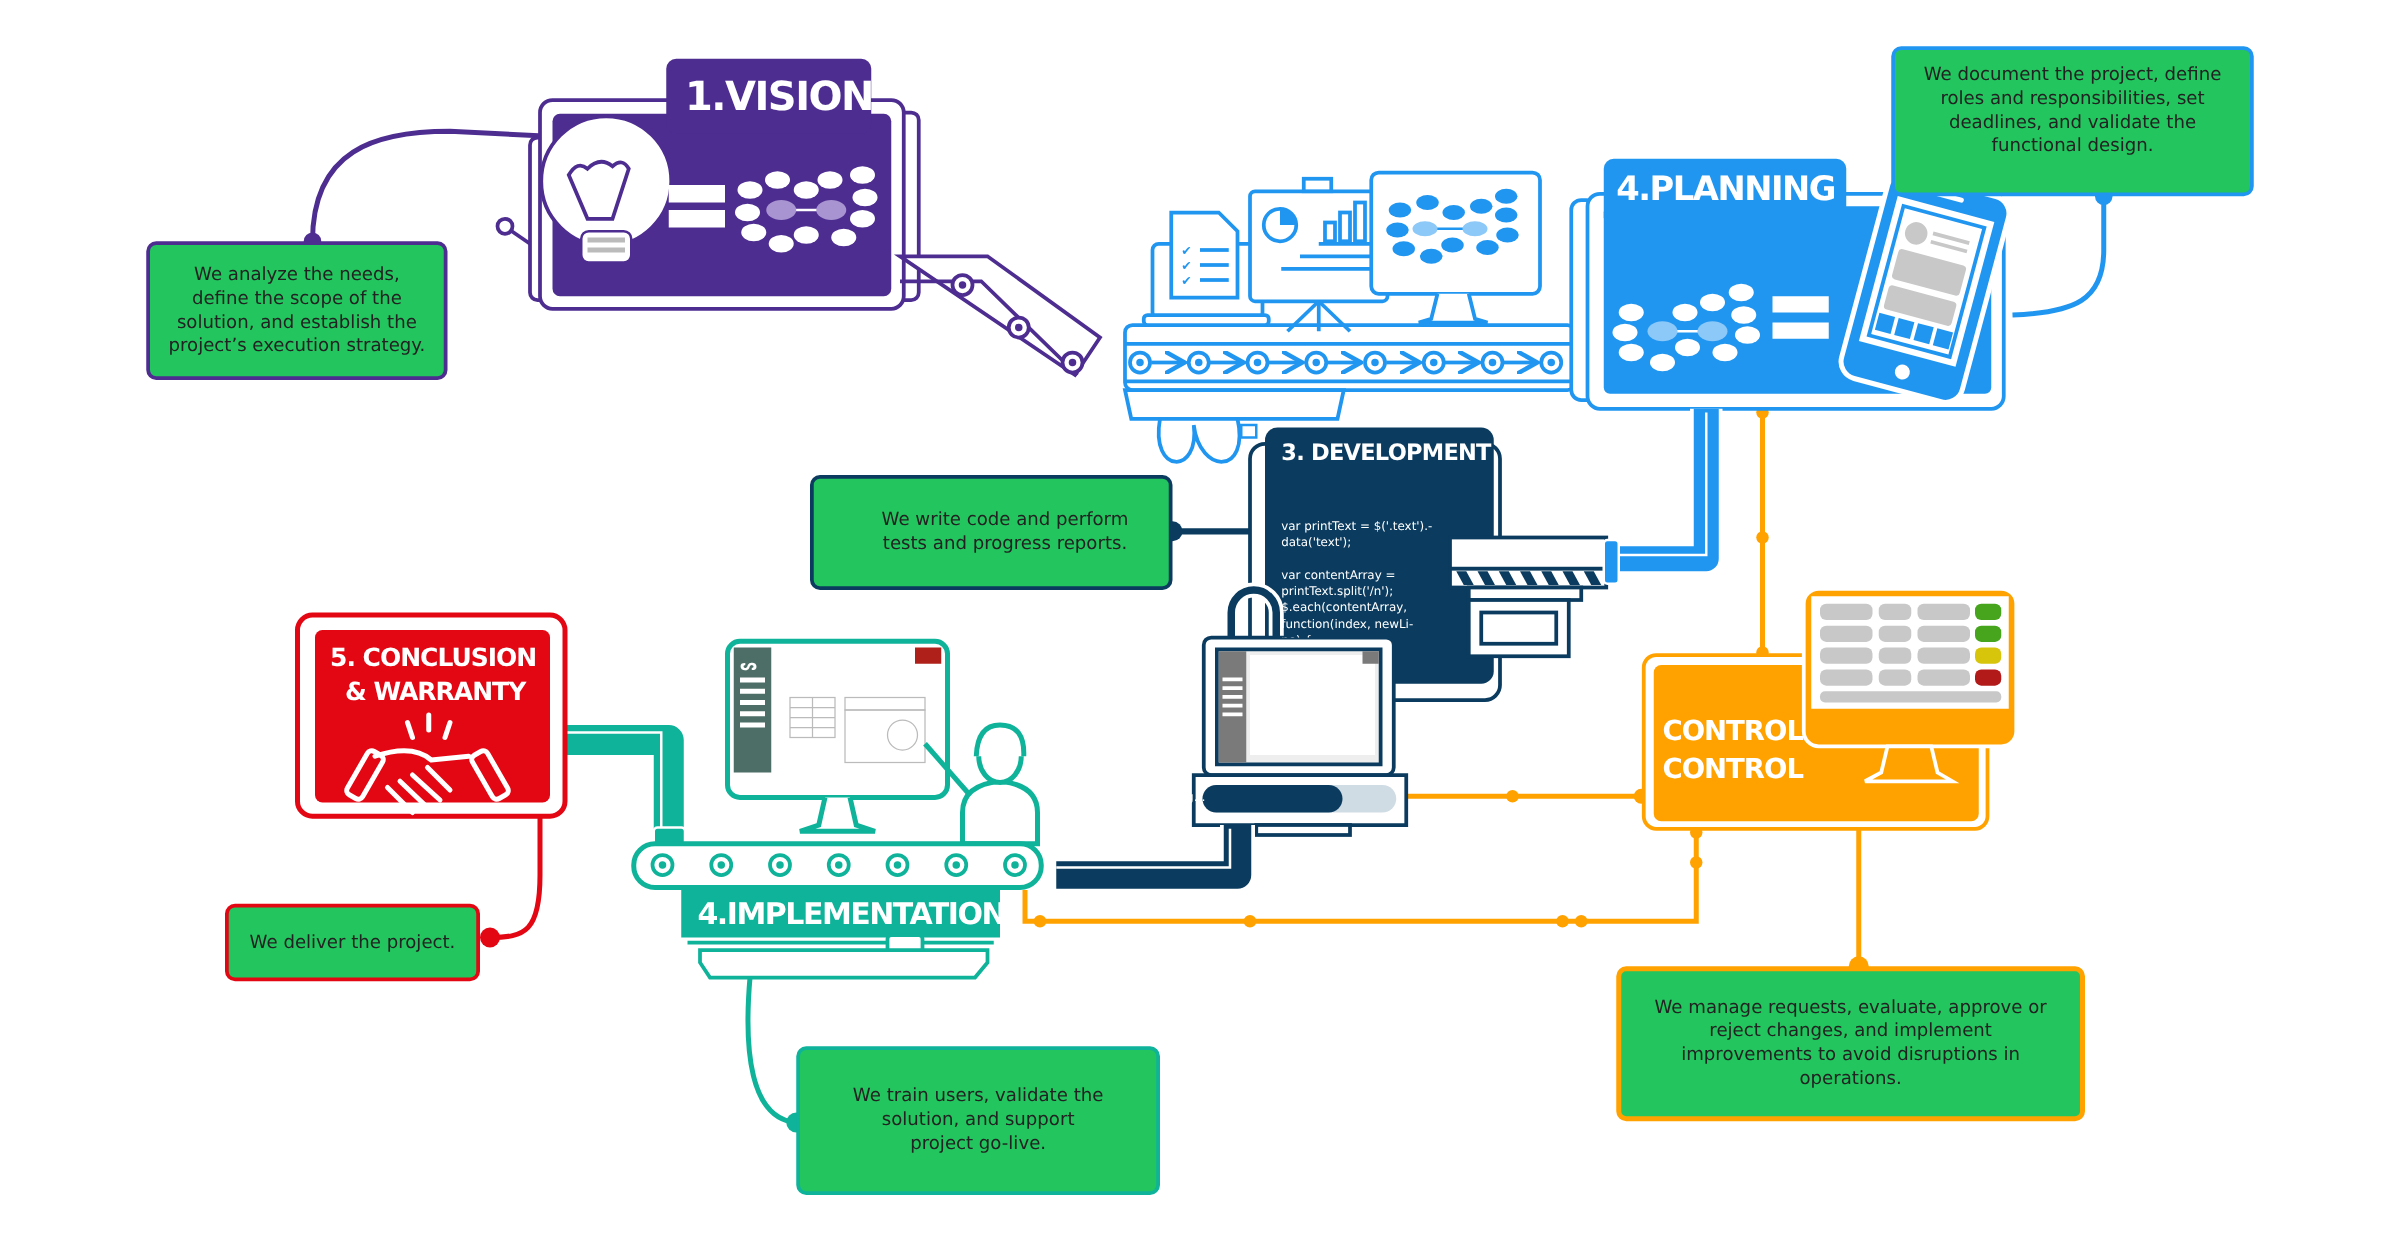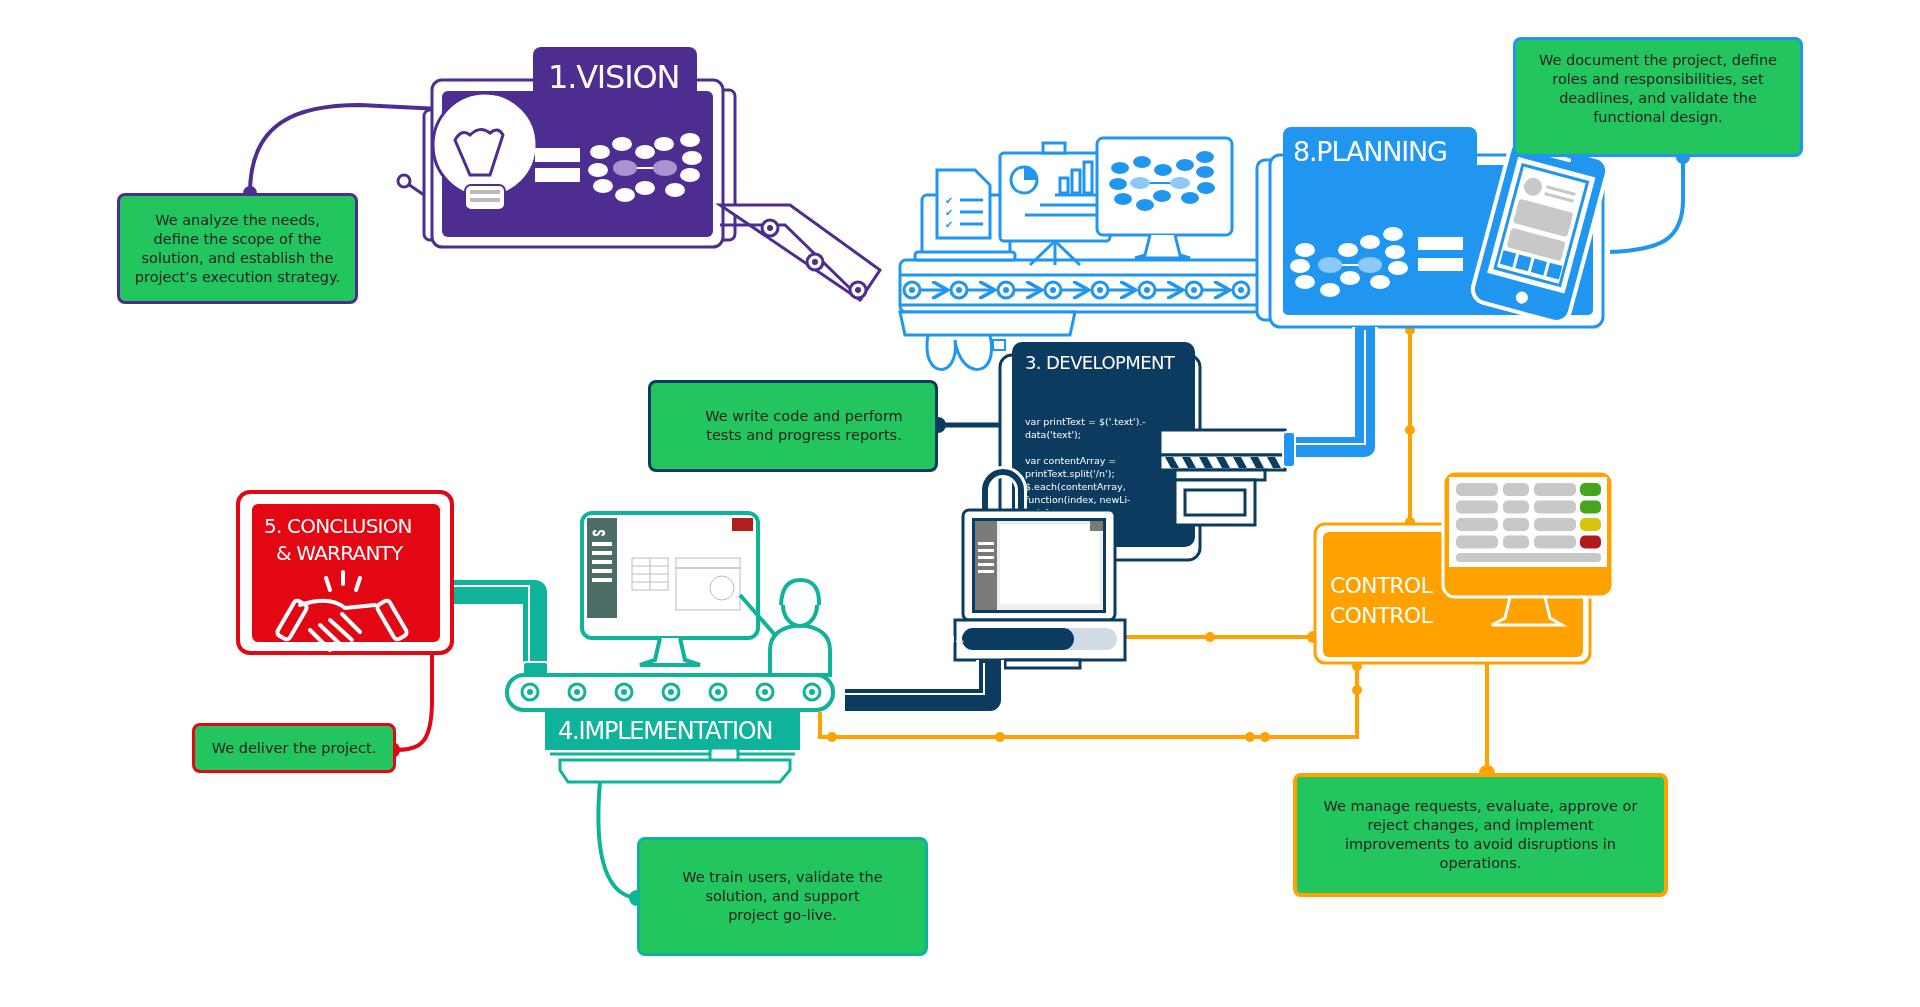--- a/index.html
+++ b/index.html
@@ -1,19 +1,19 @@
 <!DOCTYPE html>
 <html><head>
 <meta charset="utf-8">
 <style>
   html,body{margin:0;padding:0;background:#ffffff;}
   body{width:1920px;height:1007px;position:relative;overflow:hidden;font-family:"Liberation Sans",sans-serif;}
   svg#diagram{position:absolute;left:0;top:0;}
   .desc{position:absolute;box-sizing:border-box;background:#22c55e;border-radius:8px;display:flex;align-items:center;justify-content:center;text-align:center;font-family:"DejaVu Sans",sans-serif;font-size:14.5px;line-height:19px;color:#222;padding:6px 14px;}
-  .stage-title{position:absolute;color:#fff;font-family:"DejaVu Sans",sans-serif;font-weight:normal;letter-spacing:-1.2px;white-space:nowrap;}
+  .stage-title{position:absolute;color:#fff;font-family:"DejaVu Sans",sans-serif;font-weight:bold;letter-spacing:-1.2px;white-space:nowrap;}
   .code{position:absolute;color:#fff;font-family:"DejaVu Sans",sans-serif;font-size:9.5px;line-height:13px;white-space:pre;overflow:hidden;}
   .coding-label{position:absolute;color:#fff;font-family:"DejaVu Sans",sans-serif;font-size:10px;}
 </style>
 </head>
 <body>
 
 <svg id="diagram" width="1920" height="1007" viewBox="0 0 1920 1007" xmlns="http://www.w3.org/2000/svg">
   <defs>
     <marker id="arrB" viewBox="0 0 10 10" refX="8" refY="5" markerWidth="6" markerHeight="6" orient="auto">
         <path d="M0,0 L9,5 L0,10" fill="none" stroke="#2196f0" stroke-width="2"></path>
@@ -392,21 +392,21 @@
         <line x1="360" y1="578" x2="356" y2="590"></line>
       <rect x="285" y="600" width="14" height="40" rx="4" transform="rotate(30 292 620)"></rect>
       <rect x="385" y="600" width="14" height="40" rx="4" transform="rotate(-30 392 620)"></rect>
       <path d="M300,605 Q330,595 345,608 L375,605"></path>
       <path d="M310,630 L330,650 M320,625 L342,646 M330,620 L352,640 M342,614 L360,632"></path>
     </g>
   </g>
 </svg>
 
 <div class="stage-title" style="left:548px;top:58px;font-size:32px;">1.VISION</div>
-<div class="stage-title" style="left:1293px;top:136px;font-size:27px;">8.PLANNING</div>
+<div class="stage-title" style="left:1293px;top:136px;font-size:27px;">4.PLANNING</div>
 <div class="stage-title" style="left:1025px;top:352px;font-size:18px;letter-spacing:-0.6px;">3. DEVELOPMENT</div>
 <div class="stage-title" style="left:558px;top:717px;font-size:24px;">4.IMPLEMENTATION</div>
 <div class="stage-title" style="left:264px;top:514px;font-size:20px;letter-spacing:-0.8px;">5. CONCLUSION</div>
 <div class="stage-title" style="left:276px;top:541px;font-size:20px;letter-spacing:-0.8px;">&amp; WARRANTY</div>
 <div class="stage-title" style="left:1330px;top:573px;font-size:22px;letter-spacing:-0.8px;">CONTROL</div>
 <div class="stage-title" style="left:1330px;top:603px;font-size:22px;letter-spacing:-0.8px;">CONTROL</div>
 
 <div class="code" style="left:1025px;top:415px;width:130px;height:95px;">var printText = $('.text').-
 data('text');
 
@@ -414,15 +414,15 @@
 printText.split('/n');
 $.each(contentArray,
 function(index, newLi-
 ne) {
   $('.text').append('&lt;s-</div>
 <div class="coding-label" style="left:920px;top:633px;">Coding...</div>
 
 <div class="desc" style="left:117px;top:193px;width:241px;height:111px;border:3px solid #4e2d91;">We analyze the needs, define the scope of the solution, and establish the project’s execution strategy.</div>
 <div class="desc" style="left:1513px;top:37px;width:290px;height:120px;border:3px solid #2196f0;padding-bottom:22px;">We document the project, define roles and responsibilities, set deadlines, and validate the functional design.</div>
 <div class="desc" style="left:648px;top:380px;width:290px;height:92px;border:3px solid #0b3c5f;padding-left:36px;">We write code and perform tests and progress reports.</div>
-<div class="desc" style="left:192px;top:723px;width:204px;height:50px;border:3px solid #e30613;">We deliver the project.</div>
+<div class="desc" style="left:180px;top:723px;width:204px;height:62px;border:3px solid #e30613;">We deliver the project.</div>
 <div class="desc" style="left:637px;top:837px;width:291px;height:119px;border:3px solid #0fb39a;padding:6px 40px;">We train users, validate the solution, and support project go-live.</div>
 <div class="desc" style="left:1293px;top:773px;width:375px;height:124px;border:4px solid #ffa200;padding:20px 26px;">We manage requests, evaluate, approve or reject changes, and implement improvements to avoid disruptions in operations.</div>
 
 </body></html>

